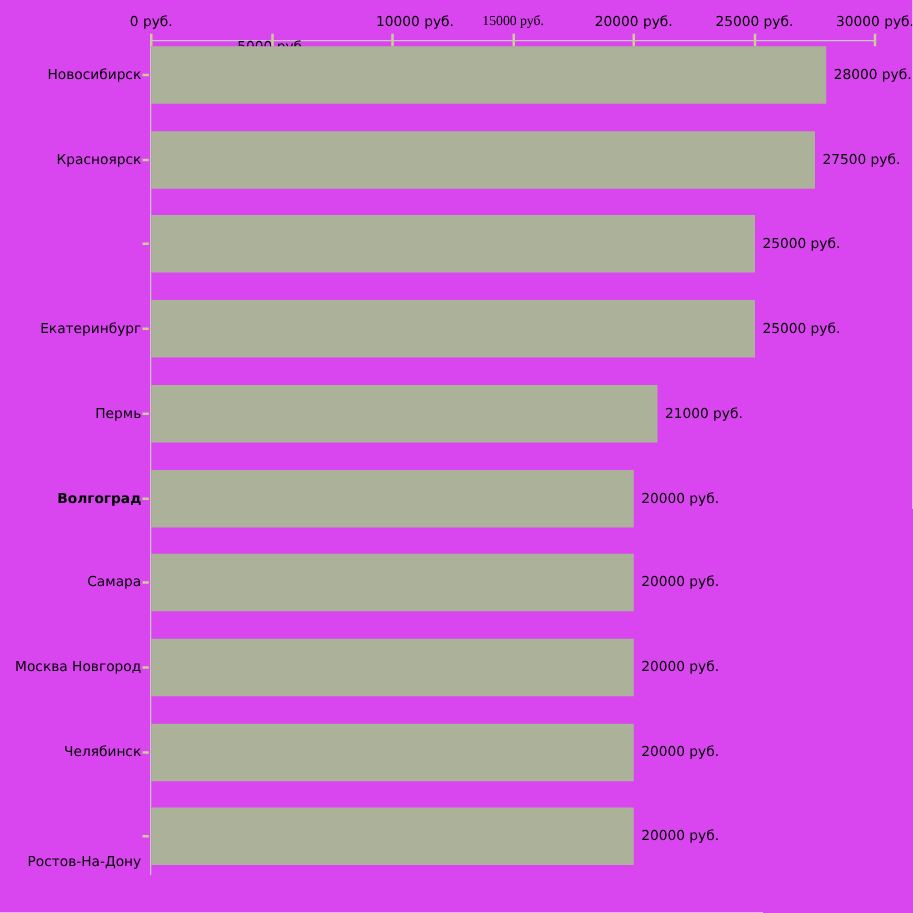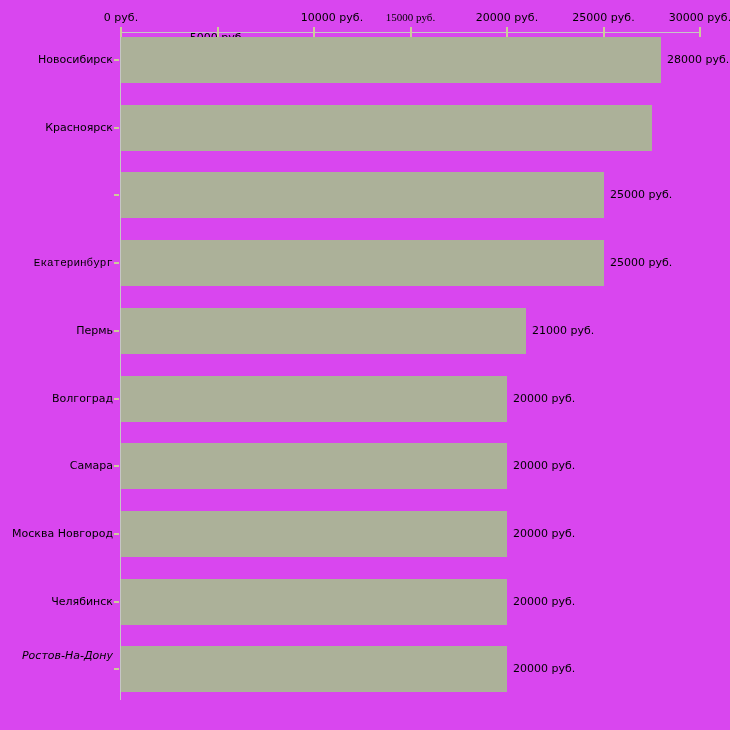--- a/index.html
+++ b/index.html
@@ -81,44 +81,45 @@
     <div class="x-tick-mark" style="left: 602.5px; background: rgb(204, 204, 153);"></div>
     <div class="x-tick-label" style="left: 700px;">30000 руб.</div>
     <div class="x-tick-mark" style="left: 699px; background: rgb(204, 204, 153);"></div>
     <div class="city-label" style="top: 37px; height: 46px; line-height: 46px;">Новосибирск</div>
     <div class="city-tick" style="left: 114px; top: 59px; background: rgb(204, 204, 153);"></div>
     <div class="bar" style="left: 121px; top: 37px; width: 540px; height: 46px; background: rgb(172, 177, 153);"></div>
     <div class="value-label" style="left: 667px; top: 37px; height: 46px; line-height: 46px;">28000 руб.</div>
     <div class="city-label" style="top: 104.7px; height: 46px; line-height: 46px;">Красноярск</div>
     <div class="city-tick" style="left: 114px; top: 126.7px; background: rgb(204, 204, 153);"></div>
     <div class="bar" style="left: 121px; top: 104.7px; width: 531px; height: 46px; background: rgb(172, 177, 153);"></div>
+    <div class="value-label" style="left: 658px; top: 104.7px; height: 46px; line-height: 46px;">27500 руб.</div>
     <div class="city-tick" style="left: 114px; top: 194.4px; background: rgb(204, 204, 153);"></div>
     <div class="bar" style="left: 121px; top: 172.4px; width: 483px; height: 46px; background: rgb(172, 177, 153);"></div>
     <div class="value-label" style="left: 610px; top: 172.4px; height: 46px; line-height: 46px;">25000 руб.</div>
-    <div class="city-label" style="top: 240.1px; height: 46px; line-height: 46px; font-family: Liberation Mono, monospace;">Екатеринбург</div>
+    <div class="city-label" style="top: 240.1px; height: 46px; line-height: 46px;">Екатеринбург</div>
     <div class="city-tick" style="left: 114px; top: 262.1px; background: rgb(204, 204, 153);"></div>
     <div class="bar" style="left: 121px; top: 240.1px; width: 483px; height: 46px; background: rgb(172, 177, 153);"></div>
     <div class="value-label" style="left: 610px; top: 240.1px; height: 46px; line-height: 46px;">25000 руб.</div>
     <div class="city-label" style="top: 307.8px; height: 46px; line-height: 46px;">Пермь</div>
     <div class="city-tick" style="left: 114px; top: 329.8px; background: rgb(204, 204, 153);"></div>
     <div class="bar" style="left: 121px; top: 307.8px; width: 405px; height: 46px; background: rgb(172, 177, 153);"></div>
     <div class="value-label" style="left: 532px; top: 307.8px; height: 46px; line-height: 46px;">21000 руб.</div>
-    <div class="city-label" style="top: 375.5px; height: 46px; line-height: 46px;">Волгоград</div>
+    <div class="city-label" style="top: 375.5px; height: 46px; line-height: 46px; font-weight: bold;">Волгоград</div>
     <div class="city-tick" style="left: 114px; top: 397.5px; background: rgb(204, 204, 153);"></div>
     <div class="bar" style="left: 121px; top: 375.5px; width: 386px; height: 46px; background: rgb(172, 177, 153);"></div>
     <div class="value-label" style="left: 513px; top: 375.5px; height: 46px; line-height: 46px;">20000 руб.</div>
     <div class="city-label" style="top: 443.2px; height: 46px; line-height: 46px;">Самара</div>
     <div class="city-tick" style="left: 114px; top: 465.2px; background: rgb(204, 204, 153);"></div>
     <div class="bar" style="left: 121px; top: 443.2px; width: 386px; height: 46px; background: rgb(172, 177, 153);"></div>
     <div class="value-label" style="left: 513px; top: 443.2px; height: 46px; line-height: 46px;">20000 руб.</div>
     <div class="city-label" style="top: 510.9px; height: 46px; line-height: 46px;">Москва Новгород</div>
     <div class="city-tick" style="left: 114px; top: 532.9px; background: rgb(204, 204, 153);"></div>
     <div class="bar" style="left: 121px; top: 510.9px; width: 386px; height: 46px; background: rgb(172, 177, 153);"></div>
     <div class="value-label" style="left: 513px; top: 510.9px; height: 46px; line-height: 46px;">20000 руб.</div>
     <div class="city-label" style="top: 578.6px; height: 46px; line-height: 46px;">Челябинск</div>
     <div class="city-tick" style="left: 114px; top: 600.6px; background: rgb(204, 204, 153);"></div>
     <div class="bar" style="left: 121px; top: 578.6px; width: 386px; height: 46px; background: rgb(172, 177, 153);"></div>
     <div class="value-label" style="left: 513px; top: 578.6px; height: 46px; line-height: 46px;">20000 руб.</div>
-    <div class="city-label" style="top: 633px; height: 46px; line-height: 46px; font-style: italic;">Ростов-На-Дону</div>
+    <div class="city-label" style="top: 667px; height: 46px; line-height: 46px;">Ростов-На-Дону</div>
     <div class="city-tick" style="left: 114px; top: 668.3px; background: rgb(204, 204, 153);"></div>
     <div class="bar" style="left: 121px; top: 646.3px; width: 386px; height: 46px; background: rgb(172, 177, 153);"></div>
     <div class="value-label" style="left: 513px; top: 646.3px; height: 46px; line-height: 46px;">20000 руб.</div>
   </div>
 
 </body></html>

